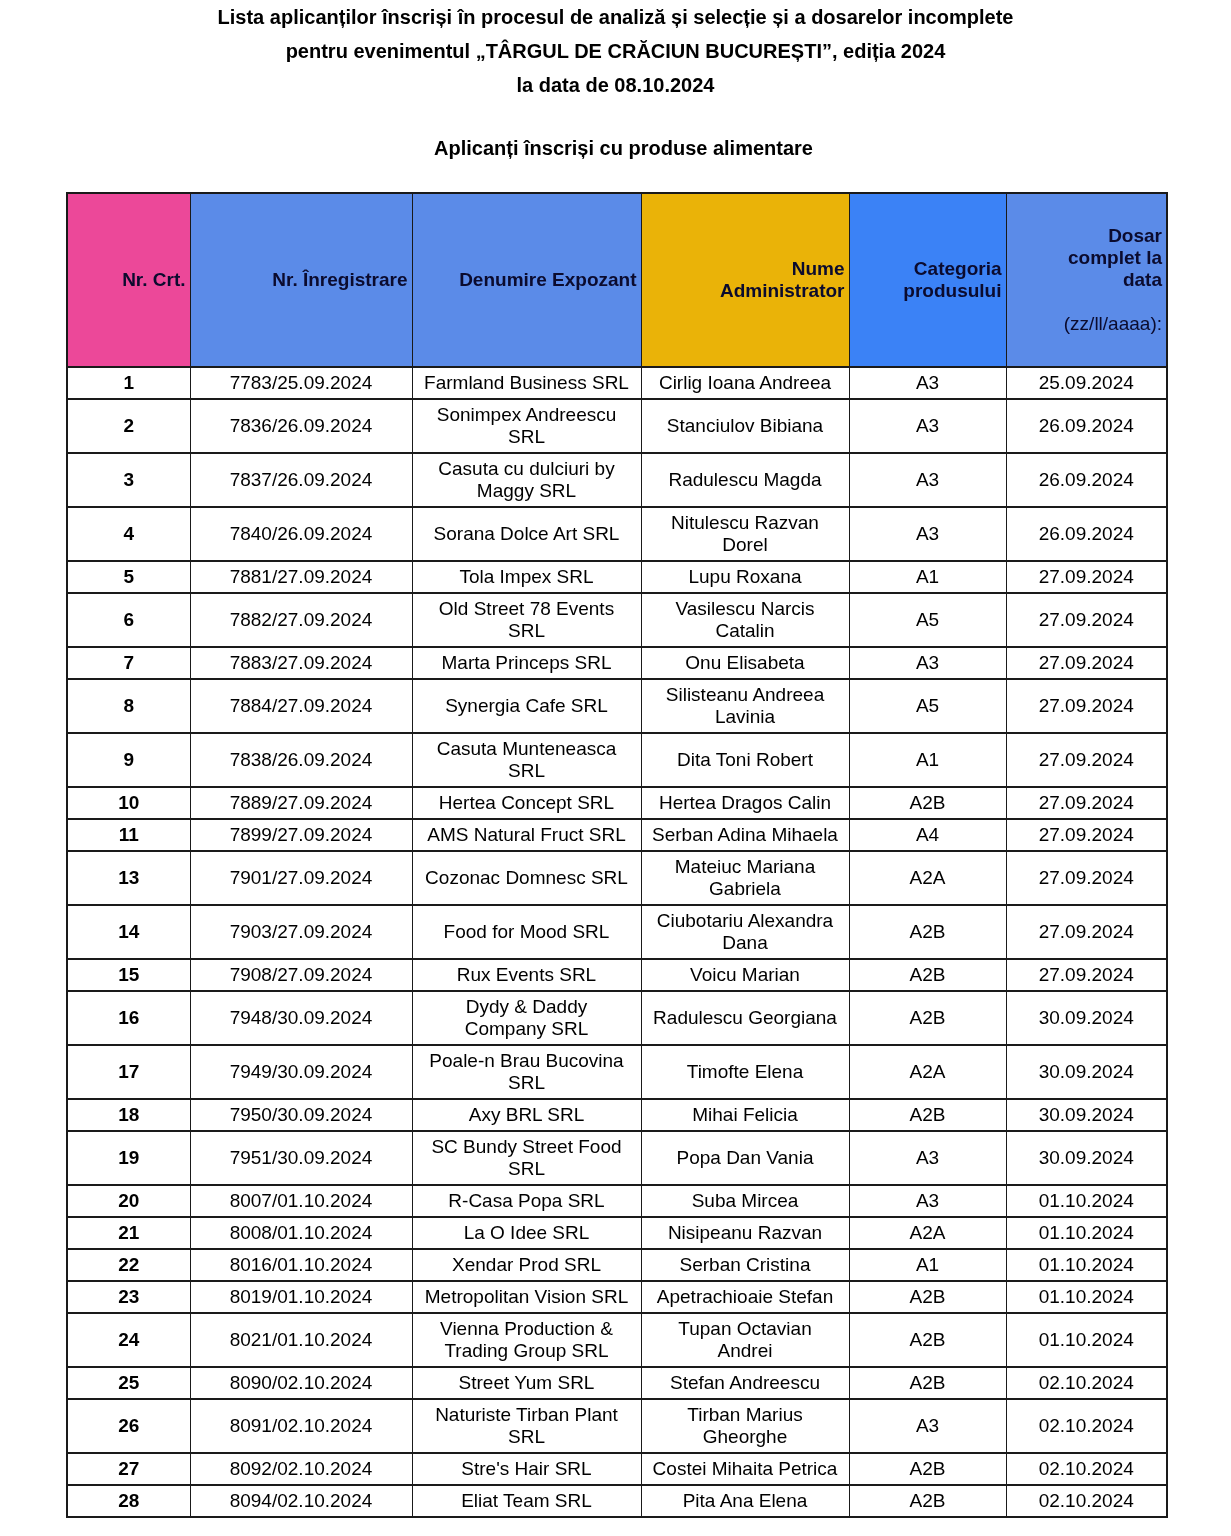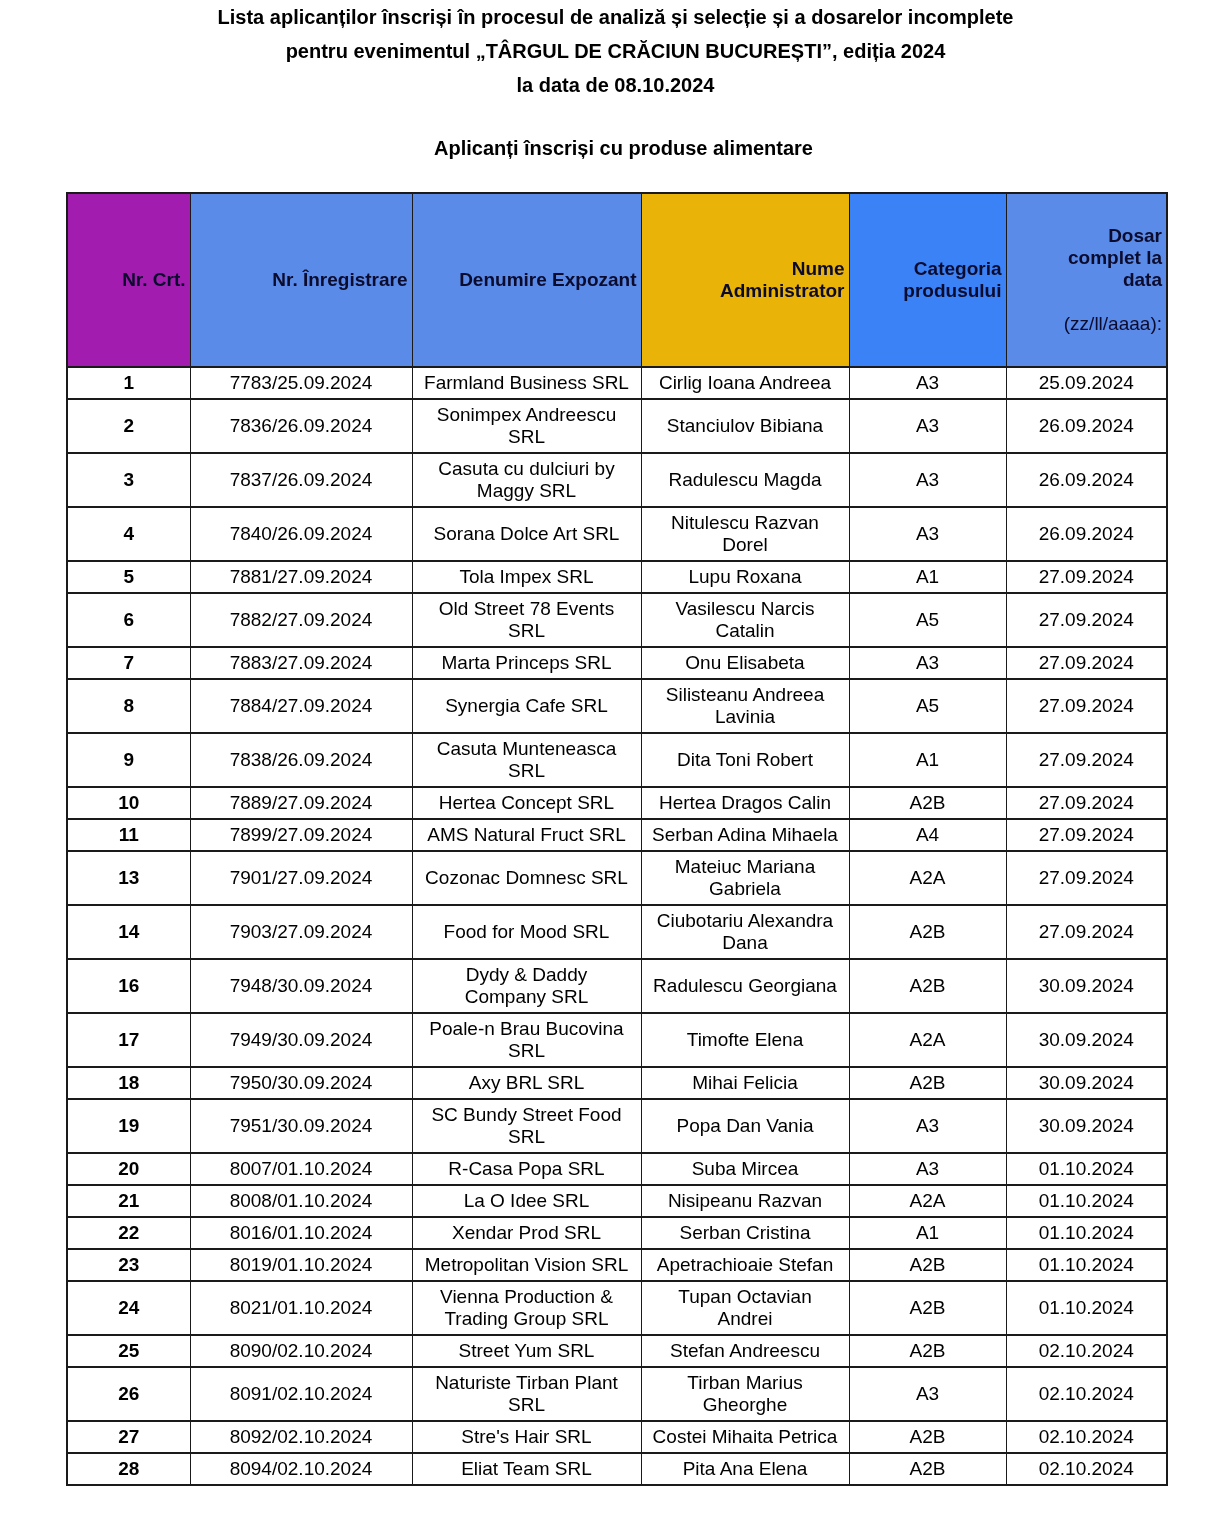--- a/index.html
+++ b/index.html
@@ -90,21 +90,21 @@
   <colgroup>
     <col style="width:123px">
     <col style="width:222px">
     <col style="width:229px">
     <col style="width:208px">
     <col style="width:157px">
     <col style="width:161px">
   </colgroup>
   <thead>
     <tr>
-      <th style="background: #a21caf; color: rgb(11, 11, 46);">Nr. Crt.</th>
+      <th style="background: #ec4899; color: rgb(11, 11, 46);">Nr. Crt.</th>
       <th style="background: rgb(91, 139, 232); color: rgb(11, 11, 46);">Nr. Înregistrare</th>
       <th style="background: rgb(91, 139, 232); color: rgb(11, 11, 46);">Denumire Expozant</th>
       <th style="background: #eab308; color: rgb(11, 11, 46);">Nume
 Administrator</th>
       <th style="background: #3b82f6; color: rgb(11, 11, 46);">Categoria
 produsului</th>
       <th style="background: rgb(91, 139, 232); color: rgb(11, 11, 46);">
         <span class="btitle">Dosar
 complet la
 data</span>
@@ -220,20 +220,28 @@
       <tr>
         <td class="num">14</td>
         <td>7903/27.09.2024</td>
         <td>Food for Mood SRL</td>
         <td>Ciubotariu Alexandra
 Dana</td>
         <td>A2B</td>
         <td>27.09.2024</td>
       </tr>
       <tr>
+        <td class="num">15</td>
+        <td>7908/27.09.2024</td>
+        <td>Rux Events SRL</td>
+        <td>Voicu Marian</td>
+        <td>A2B</td>
+        <td>27.09.2024</td>
+      </tr>
+      <tr>
         <td class="num">16</td>
         <td>7948/30.09.2024</td>
         <td>Dydy &amp; Daddy
 Company SRL</td>
         <td>Radulescu Georgiana</td>
         <td>A2B</td>
         <td>30.09.2024</td>
       </tr>
       <tr>
         <td class="num">17</td>

